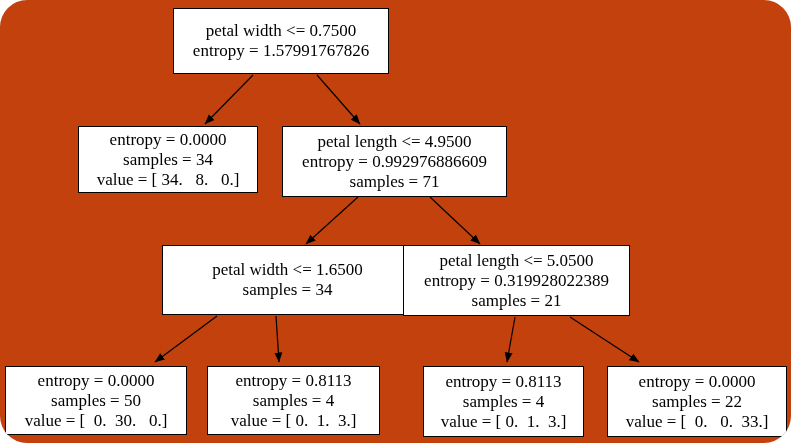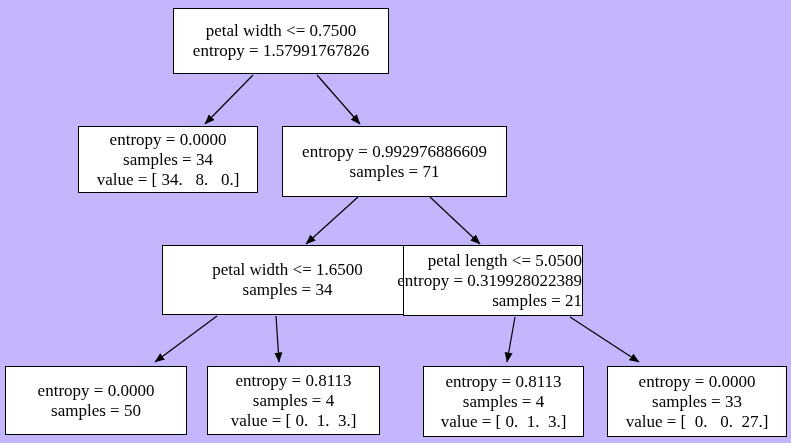--- a/index.html
+++ b/index.html
@@ -4,22 +4,23 @@
 <style>
   html, body {
     margin: 0;
     padding: 0;
     background: #ffffff;
   }
   #canvas {
     position: relative;
     width: 791px;
     height: 443px;
-    background: #c4b5fd;
+    background: #c2410c;
     overflow: hidden;
+    border-radius: 27px;
   }
   #edges {
     position: absolute;
     left: 0;
     top: 0;
     width: 791px;
     height: 443px;
   }
   .node {
     position: absolute;
@@ -35,21 +36,21 @@
     font-family: "Liberation Serif", "DejaVu Serif", serif;
     font-size: 17px;
     line-height: 20px;
   }
   .nl { white-space: pre; }
 
   #n-root { left: 173px; top: 8px;   width: 216px; height: 66px; }
   #n-d1l  { left: 78px;  top: 126px; width: 180px; height: 67px; }
   #n-d1r  { left: 282px; top: 126px; width: 225px; height: 71px; }
   #n-d2l  { left: 162px; top: 245px; width: 251px; height: 70px; }
-  #n-d2r  { left: 403px; top: 245px; width: 180px; height: 71px; align-items: flex-end; }
+  #n-d2r  { left: 403px; top: 245px; width: 227px; height: 71px; }
   #n-l1   { left: 5px;   top: 366px; width: 182px; height: 69px; }
   #n-l2   { left: 207px; top: 366px; width: 173px; height: 69px; }
   #n-l3   { left: 423px; top: 366px; width: 161px; height: 71px; }
   #n-l4   { left: 607px; top: 366px; width: 180px; height: 71px; }
 
   .edge {
     stroke: #000000;
     stroke-width: 1.2;
     fill: none;
   }
@@ -80,51 +81,53 @@
     <div class="nl">entropy = 1.57991767826</div>
   </div>
 
   <div class="node" id="n-d1l">
     <div class="nl">entropy = 0.0000</div>
     <div class="nl">samples = 34</div>
     <div class="nl">value = [ 34.   8.   0.]</div>
   </div>
 
   <div class="node" id="n-d1r">
+    <div class="nl">petal length &lt;= 4.9500</div>
     <div class="nl">entropy = 0.992976886609</div>
     <div class="nl">samples = 71</div>
   </div>
 
   <div class="node" id="n-d2l">
     <div class="nl">petal width &lt;= 1.6500</div>
     <div class="nl">samples = 34</div>
   </div>
 
   <div class="node" id="n-d2r">
     <div class="nl">petal length &lt;= 5.0500</div>
     <div class="nl">entropy = 0.319928022389</div>
     <div class="nl">samples = 21</div>
   </div>
 
   <div class="node" id="n-l1">
     <div class="nl">entropy = 0.0000</div>
     <div class="nl">samples = 50</div>
+    <div class="nl">value = [  0.  30.   0.]</div>
   </div>
 
   <div class="node" id="n-l2">
     <div class="nl">entropy = 0.8113</div>
     <div class="nl">samples = 4</div>
     <div class="nl">value = [ 0.  1.  3.]</div>
   </div>
 
   <div class="node" id="n-l3">
     <div class="nl">entropy = 0.8113</div>
     <div class="nl">samples = 4</div>
     <div class="nl">value = [ 0.  1.  3.]</div>
   </div>
 
   <div class="node" id="n-l4">
     <div class="nl">entropy = 0.0000</div>
-    <div class="nl">samples = 33</div>
-    <div class="nl">value = [  0.   0.  27.]</div>
+    <div class="nl">samples = 22</div>
+    <div class="nl">value = [  0.   0.  33.]</div>
   </div>
 
 </div>
 
 </body></html>

